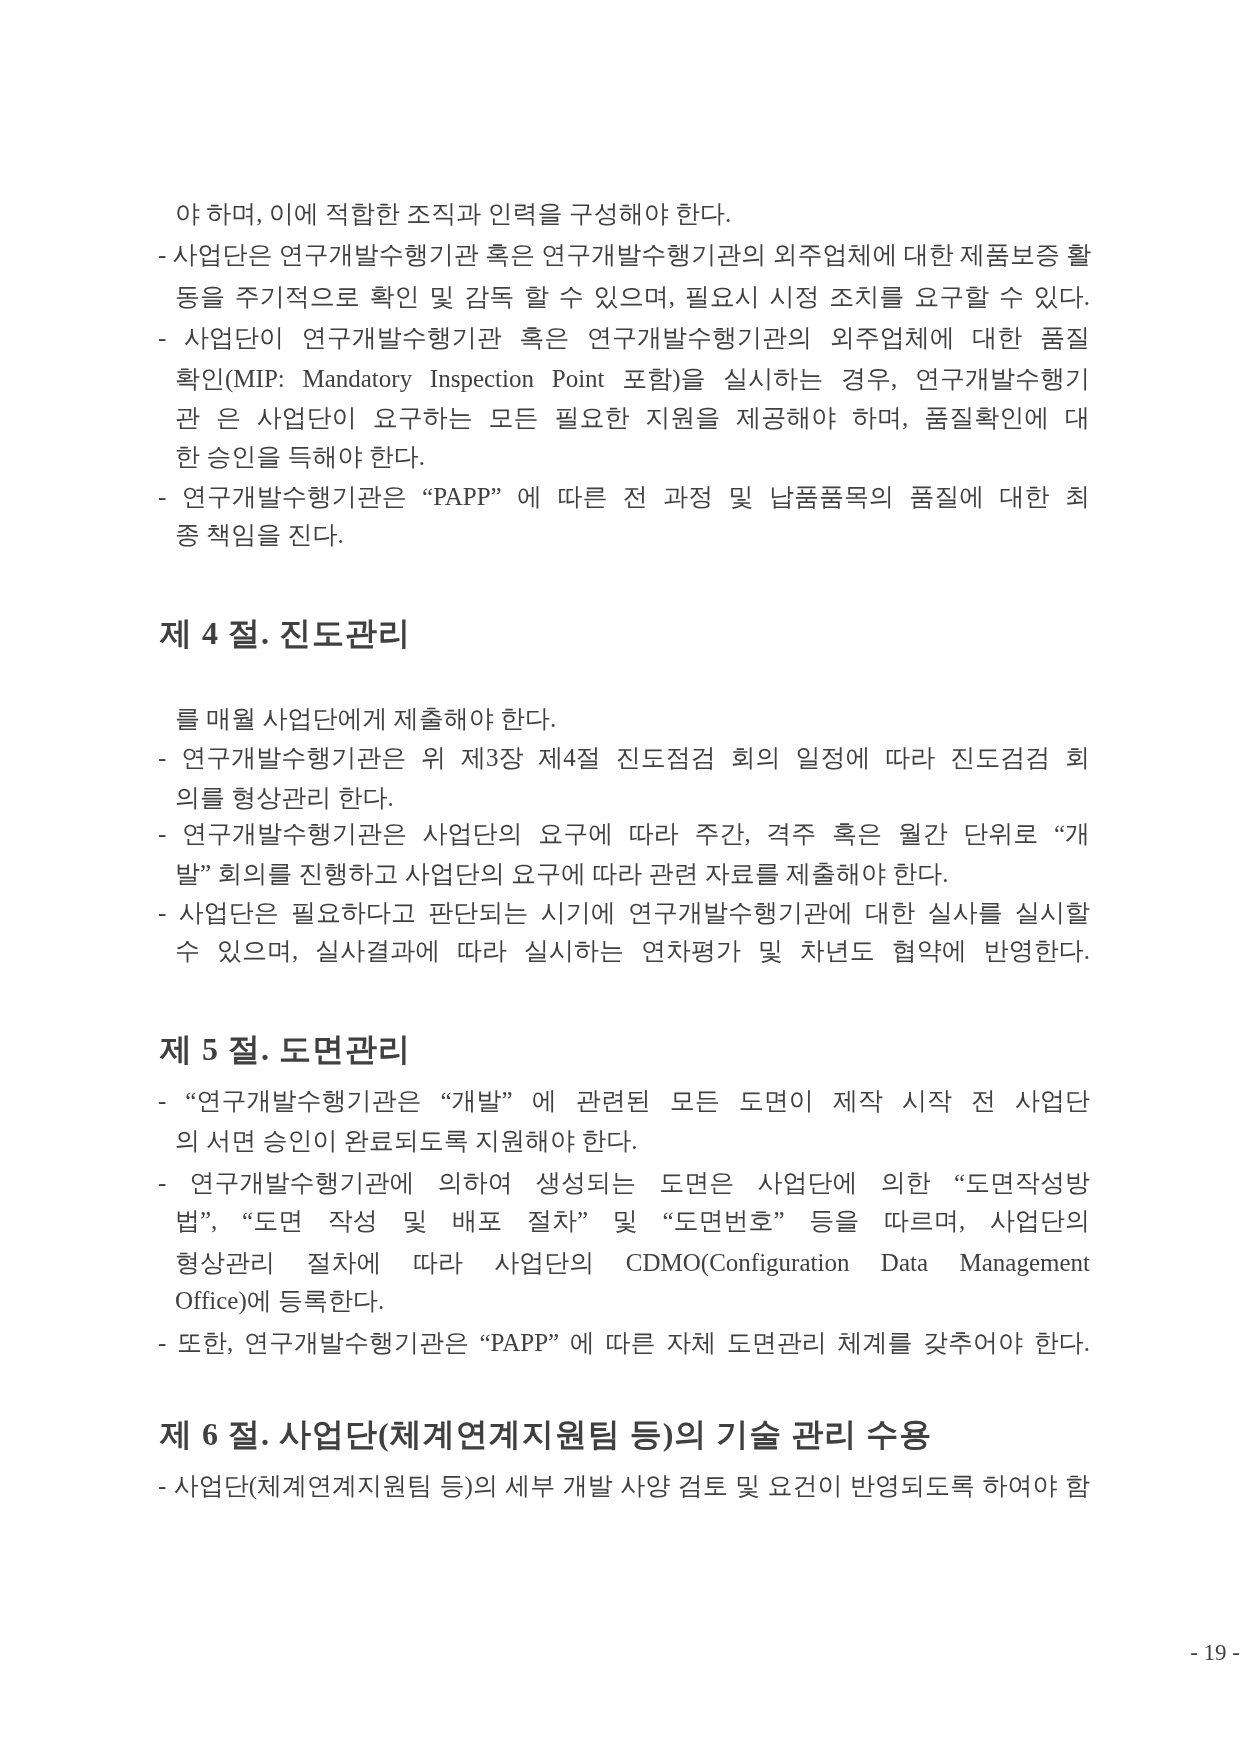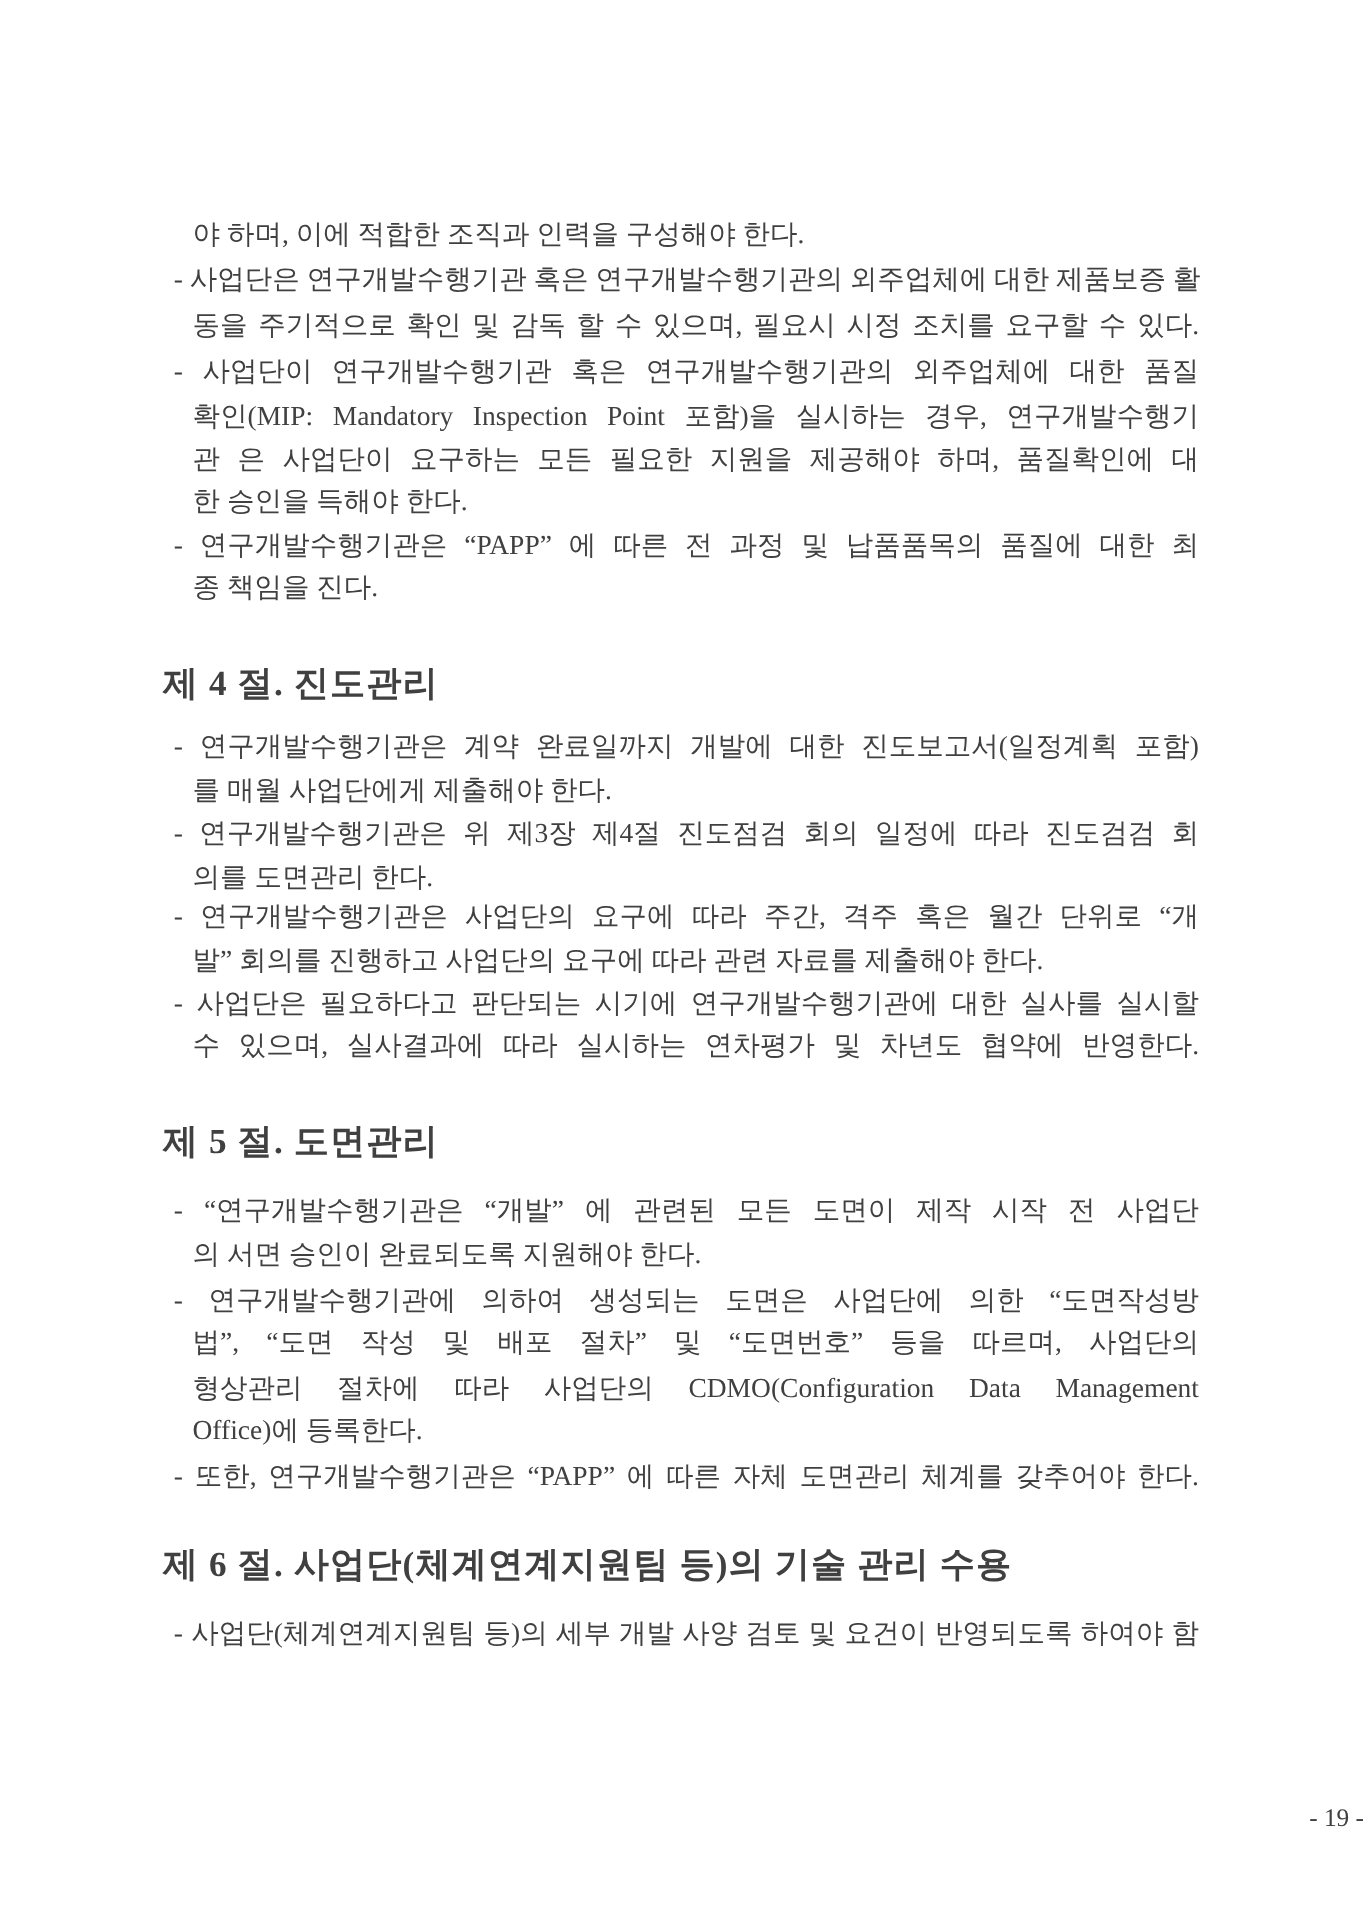--- a/index.html
+++ b/index.html
@@ -17,21 +17,21 @@
     left:175px;width:915px;
     font-size:25px;line-height:30px;
     white-space:nowrap;
     text-align:left;
   }
   .ln.b{left:158px;width:932px;}           
   .ln.j{text-align:justify;text-align-last:justify;}
   .hd{
     position:absolute;
     left:148px;width:960px;
-    margin:0;
+    margin:12px;
     font-size:32px;line-height:40px;
     font-weight:bold;
     white-space:nowrap;
     letter-spacing:1px;
   }
   .footer{
     position:absolute;
     left:0;top:1640px;width:1240px;
     text-align:right;
     font-size:23px;line-height:26px;
@@ -46,24 +46,23 @@
   <div class="ln b j" style="top:240px">- 사업단은 연구개발수행기관 혹은 연구개발수행기관의 외주업체에 대한 제품보증 활</div>
   <div class="ln j" style="top:282px">동을 주기적으로 확인 및 감독 할 수 있으며, 필요시 시정 조치를 요구할 수 있다.</div>
   <div class="ln b j" style="top:323px">- 사업단이 연구개발수행기관 혹은 연구개발수행기관의 외주업체에 대한 품질</div>
   <div class="ln j" style="top:364px">확인(MIP: Mandatory Inspection Point 포함)을 실시하는 경우, 연구개발수행기</div>
   <div class="ln j" style="top:403px">관 은 사업단이 요구하는 모든 필요한 지원을 제공해야 하며, 품질확인에 대</div>
   <div class="ln" style="top:442px">한 승인을 득해야 한다.</div>
   <div class="ln b j" style="top:482px">- 연구개발수행기관은 “PAPP” 에 따른 전 과정 및 납품품목의 품질에 대한 최</div>
   <div class="ln" style="top:520px">종 책임을 진다.</div>
 
   <h2 class="hd" style="top:601px">제 4 절. 진도관리</h2>
-  <div class="ln b j" style="top:664px">- 연구개발수행기관은 계약 완료일까지 개발에 대한 진도보고서(일정계획 포함)</div>
   <div class="ln" style="top:704px">를 매월 사업단에게 제출해야 한다.</div>
   <div class="ln b j" style="top:743px">- 연구개발수행기관은 위 제3장 제4절 진도점검 회의 일정에 따라 진도검검 회</div>
-  <div class="ln" style="top:783px">의를 도면관리 한다.</div>
+  <div class="ln" style="top:783px">의를 형상관리 한다.</div>
   <div class="ln b j" style="top:819px">- 연구개발수행기관은 사업단의 요구에 따라 주간, 격주 혹은 월간 단위로 “개</div>
   <div class="ln" style="top:859px">발” 회의를 진행하고 사업단의 요구에 따라 관련 자료를 제출해야 한다.</div>
   <div class="ln b j" style="top:898px">- 사업단은 필요하다고 판단되는 시기에 연구개발수행기관에 대한 실사를 실시할</div>
   <div class="ln j" style="top:936px">수 있으며, 실사결과에 따라 실시하는 연차평가 및 차년도 협약에 반영한다.</div>
 
   <h2 class="hd" style="top:1017px">제 5 절. 도면관리</h2>
   <div class="ln b j" style="top:1086px">- “연구개발수행기관은 “개발” 에 관련된 모든 도면이 제작 시작 전 사업단</div>
   <div class="ln" style="top:1126px">의 서면 승인이 완료되도록 지원해야 한다.</div>
   <div class="ln b j" style="top:1168px">- 연구개발수행기관에 의하여 생성되는 도면은 사업단에 의한 “도면작성방</div>
   <div class="ln j" style="top:1206px">법”, “도면 작성 및 배포 절차” 및 “도면번호” 등을 따르며, 사업단의</div>

